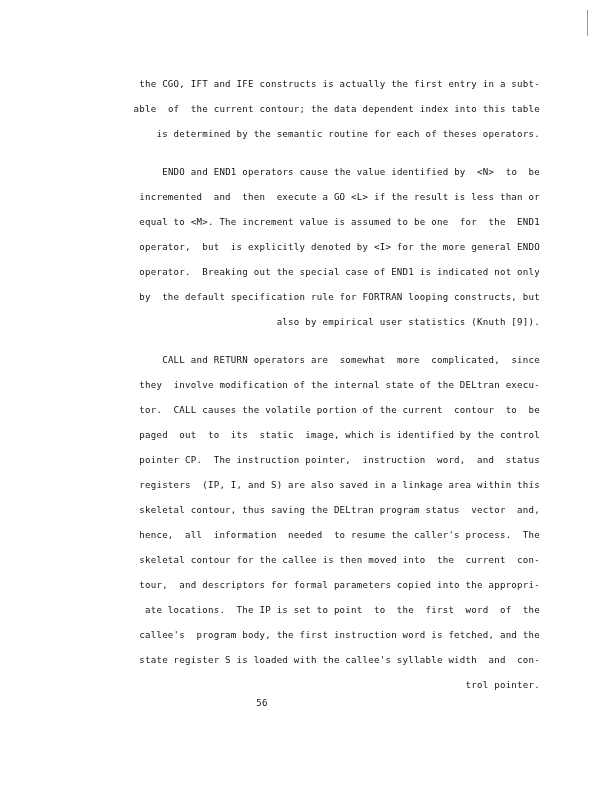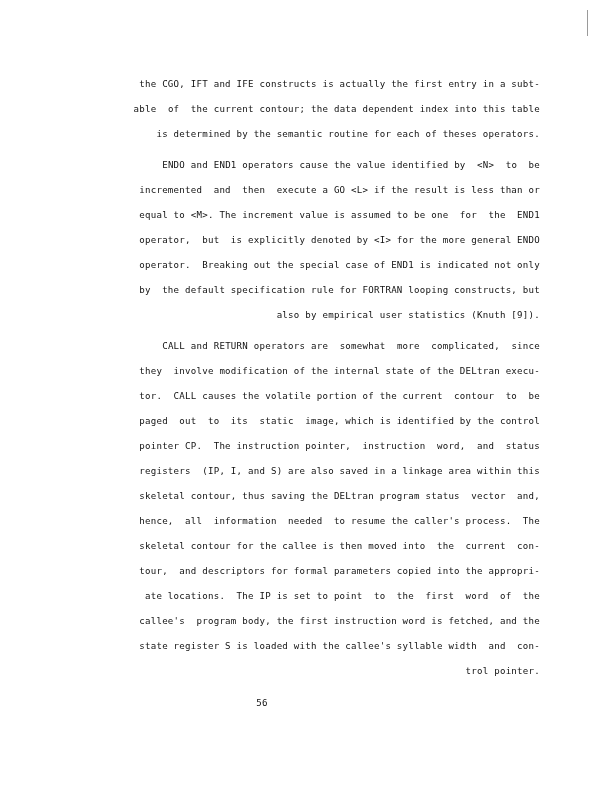--- a/index.html
+++ b/index.html
@@ -38,21 +38,21 @@
   }
   .para {
     font-size: 9.1px;
     line-height: 25.0px;
     letter-spacing: 0.25px;
     white-space: pre-wrap;
     text-align: right;
     margin: 0;
   }
   .para + .para {
-    margin-top: 6px;
+    margin-top: 13px;
   }
   .page-number {
     position: absolute;
     left: 0;
     top: 698px;
     width: 524px;
     text-align: center;
     font-size: 9.1px;
     letter-spacing: 0.25px;
   }

